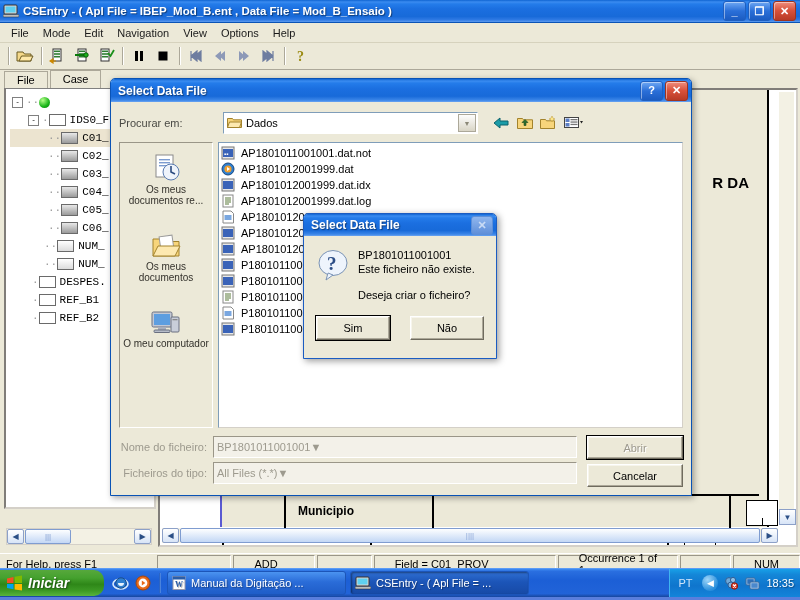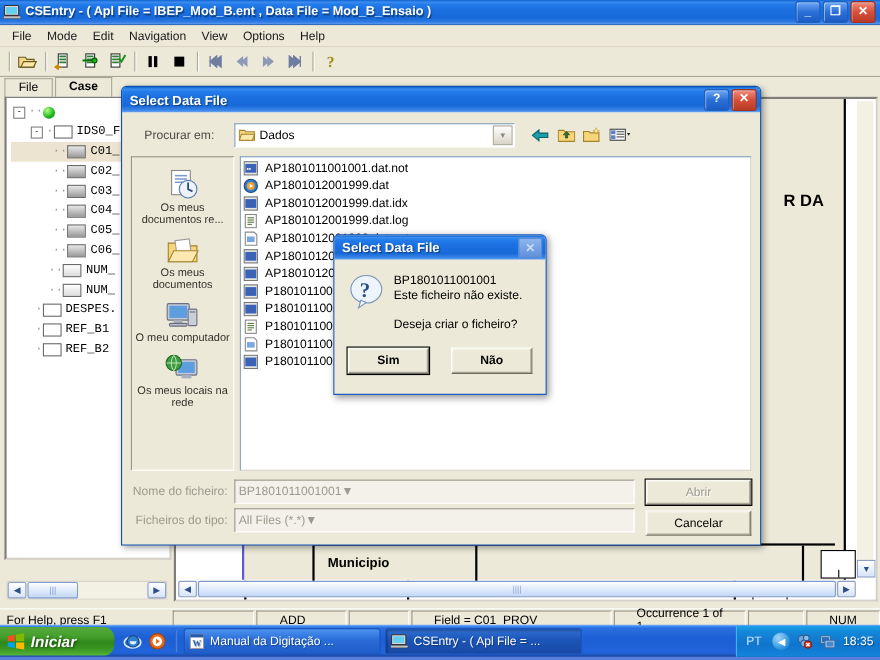--- a/index.html
+++ b/index.html
@@ -44,21 +44,21 @@
            border-bottom:1px solid #aca899;}
   .tb-sep{width:1px;height:18px;background:#aca899;margin:0 4px;box-shadow:1px 0 0 #fff;}
   .tbtn{width:22px;height:21px;display:flex;align-items:center;justify-content:center;margin:0 1px;}
 
   
   .tabs{position:absolute;left:4px;top:70px;display:flex;}
   .tab{
     border:1px solid #aca899;border-bottom:none;background:#ece9d8;
     padding:2px 12px 3px 12px;font-size:11px;margin-right:2px;position:relative;top:1px;
   }
-  .tab.active{background:#ece9d8;font-weight:bold;padding-bottom:4px;top:0;}
+  .tab.active{background:#ece9d8;font-weight:normal;padding-bottom:4px;top:0;}
   #tree-pane{
     position:absolute;left:4px;top:88px;width:148px;height:418px;
     background:#fff;border:2px inset #d4d0c8;border-top:1px solid #808080;overflow:hidden;
   }
   .tree{padding:4px 0 0 4px;font-family:"Liberation Mono",monospace;font-size:11px;color:#000;}
   .tnode{display:flex;align-items:center;height:18px;white-space:nowrap;}
   .tbox{width:9px;height:9px;border:1px solid #808080;background:#fff;font-size:8px;line-height:7px;
         text-align:center;color:#000;margin-right:3px;font-family:"Liberation Sans",sans-serif;}
   .dot{width:11px;height:11px;border-radius:50%;background:radial-gradient(circle at 35% 30%,#b6ff8a,#19b419 60%,#0a7a0a);margin-right:3px;}
   .fld{width:15px;height:10px;border:1px solid #6a6a6a;margin-right:4px;flex:0 0 auto;}
@@ -111,34 +111,34 @@
     box-shadow:2px 2px 6px rgba(0,0,0,.35);
   }
   .dlg-title{
     height:23px;border-radius:4px 4px 0 0;
     background:linear-gradient(to bottom,#0f64d2 0%,#3b8cf0 9%,#247cea 18%,#1b6fe0 42%,#186ad9 75%,#3b86e8 92%,#6ba4f2 100%);
     display:flex;align-items:center;padding:0 3px 0 7px;
   }
   .dlg-title .t{color:#fff;font-weight:bold;font-size:12px;flex:1;text-shadow:1px 1px 1px rgba(0,0,0,.45);}
   .dlg-body{padding:6px 8px;}
   .lookin{display:flex;align-items:center;height:22px;margin:4px 0 8px 0;}
-  .lookin-label{width:88px;text-align:center;color:#4a4a45;font-size:11px;margin-right:6px;}
+  .lookin-label{width:88px;text-align:left;color:#4a4a45;font-size:11px;margin-right:16px;}
   .combo{
     flex:0 0 250px;height:20px;background:#fff;border:1px solid;
     border-color:#7f9db9 #fff #fff #7f9db9;display:flex;align-items:center;padding-left:3px;position:relative;
   }
   .combo .cb-arrow{position:absolute;right:1px;top:1px;width:16px;height:16px;
       background:linear-gradient(to bottom,#fdfdfd,#d9d5c6);border:1px solid #aca899;
       display:flex;align-items:center;justify-content:center;font-size:7px;color:#8b8878;}
   .tb-icons{display:flex;align-items:center;margin-left:14px;gap:7px;}
 
   .filearea{display:flex;height:286px;}
   .places{
     width:92px;background:#ece9d8;border:1px solid;border-color:#9a9688 #fff #fff #9a9688;
-    display:flex;flex-direction:column;align-items:center;padding-top:8px;gap:4px;
+    display:flex;flex-direction:column;align-items:center;padding-top:8px;gap:22px;
   }
   .place{width:86px;text-align:center;font-size:10px;color:#33312b;line-height:11px;}
   .place .pico{height:32px;display:flex;align-items:flex-end;justify-content:center;margin-bottom:1px;}
   .filelist{
     flex:1;margin-left:5px;background:#fff;border:1px solid;
     border-color:#7f9db9 #d4d0c8 #d4d0c8 #7f9db9;overflow:hidden;position:relative;padding:2px 0 0 2px;
   }
   .fitem{display:flex;align-items:center;height:16px;font-size:11px;color:#000;}
   .fitem .fico{width:16px;height:15px;margin-right:4px;flex:0 0 auto;position:relative;}
 
@@ -176,21 +176,21 @@
   .mb-x{width:20px;height:17px;border:1px solid #5d8fd8;border-radius:3px;
         background:linear-gradient(to bottom,#8fb6ee,#5f8fd9);display:flex;align-items:center;
         justify-content:center;color:#c9dbf5;font-size:11px;font-weight:bold;}
   .mb-body{display:flex;padding:12px 10px 0 12px;}
   .mb-icon{width:34px;height:34px;flex:0 0 auto;margin-right:8px;}
   .mb-text{font-size:11px;color:#000;line-height:14px;}
   .mb-q{margin-top:12px;}
   .mb-btns{display:flex;justify-content:center;gap:20px;margin-top:14px;}
   .mb-btn{width:72px;height:22px;background:#ece9d8;border:1px solid;
       border-color:#fff #6f6b5e #6f6b5e #fff;display:flex;align-items:center;justify-content:center;
-      font-size:11px;box-shadow:inset -1px -1px 0 #aca899, inset 1px 1px 0 #f7f5ec;font-weight:bold;}
+      font-size:11px;box-shadow:inset -1px -1px 0 #aca899, inset 1px 1px 0 #f7f5ec;}
   .mb-btn.default{outline:1px solid #000;}
 
   
   #taskbar{
     position:absolute;left:0;bottom:3px;width:800px;height:28px;
     background:linear-gradient(to bottom,#3f8cf3 0%,#2a6fe0 8%,#1c5fd6 40%,#2163d8 88%,#17469e 100%);
     display:flex;align-items:center;border-top:1px solid #5b9bf5;
   }
   .start{
     height:26px;min-width:84px;margin:1px 6px 1px 0;padding:0 14px 0 6px;
@@ -542,32 +542,20 @@
                 <rect x="2" y="3" width="20" height="15" rx="1.5" fill="#c3c8d4" stroke="#6a7080"></rect>
                 <rect x="4" y="5" width="16" height="11" fill="#5d9ee0"></rect>
                 <rect x="8" y="18" width="8" height="3" fill="#a8aebc"></rect>
                 <rect x="4" y="21" width="16" height="2.5" rx="1" fill="#b6bcc9" stroke="#6a7080"></rect>
                 <rect x="21" y="8" width="8" height="15" rx="1" fill="#c9ced9" stroke="#6a7080"></rect>
                 <rect x="22.5" y="10" width="5" height="1.3" fill="#888"></rect>
               </svg>
             </div>
             <div>O meu computador</div>
           </div>
-          <div class="place">
-            <div class="pico">
-              <svg width="32" height="28" viewBox="0 0 32 28">
-                <rect x="10" y="6" width="19" height="14" rx="1.5" fill="#c3c8d4" stroke="#6a7080"></rect>
-                <rect x="12" y="8" width="15" height="10" fill="#5d9ee0"></rect>
-                <rect x="15" y="20" width="9" height="3" fill="#aab0bd"></rect>
-                <circle cx="8" cy="9" r="7" fill="#3f9a3f" stroke="#1e6b1e"></circle>
-                <path d="M1.5 9h13M8 2c3 3.5 3 10.5 0 14M8 2c-3 3.5-3 10.5 0 14" stroke="#bfe9bf" stroke-width=".9" fill="none"></path>
-              </svg>
-            </div>
-            <div>Os meus locais na rede</div>
-          </div>
         </div>
 
         <div class="filelist">
           <div class="fitem">
             <span class="fico">
               <svg width="14" height="14" viewBox="0 0 14 14">
                   <rect x="1" y="1" width="12" height="12" fill="#e8e8e8" stroke="#777"></rect>
                   <rect x="2" y="3" width="10" height="8" fill="#3a63b8"></rect>
                   <text x="3" y="9.5" font-size="6" fill="#fff" font-family="Liberation Sans, sans-serif">▪▪</text>
                 </svg>

